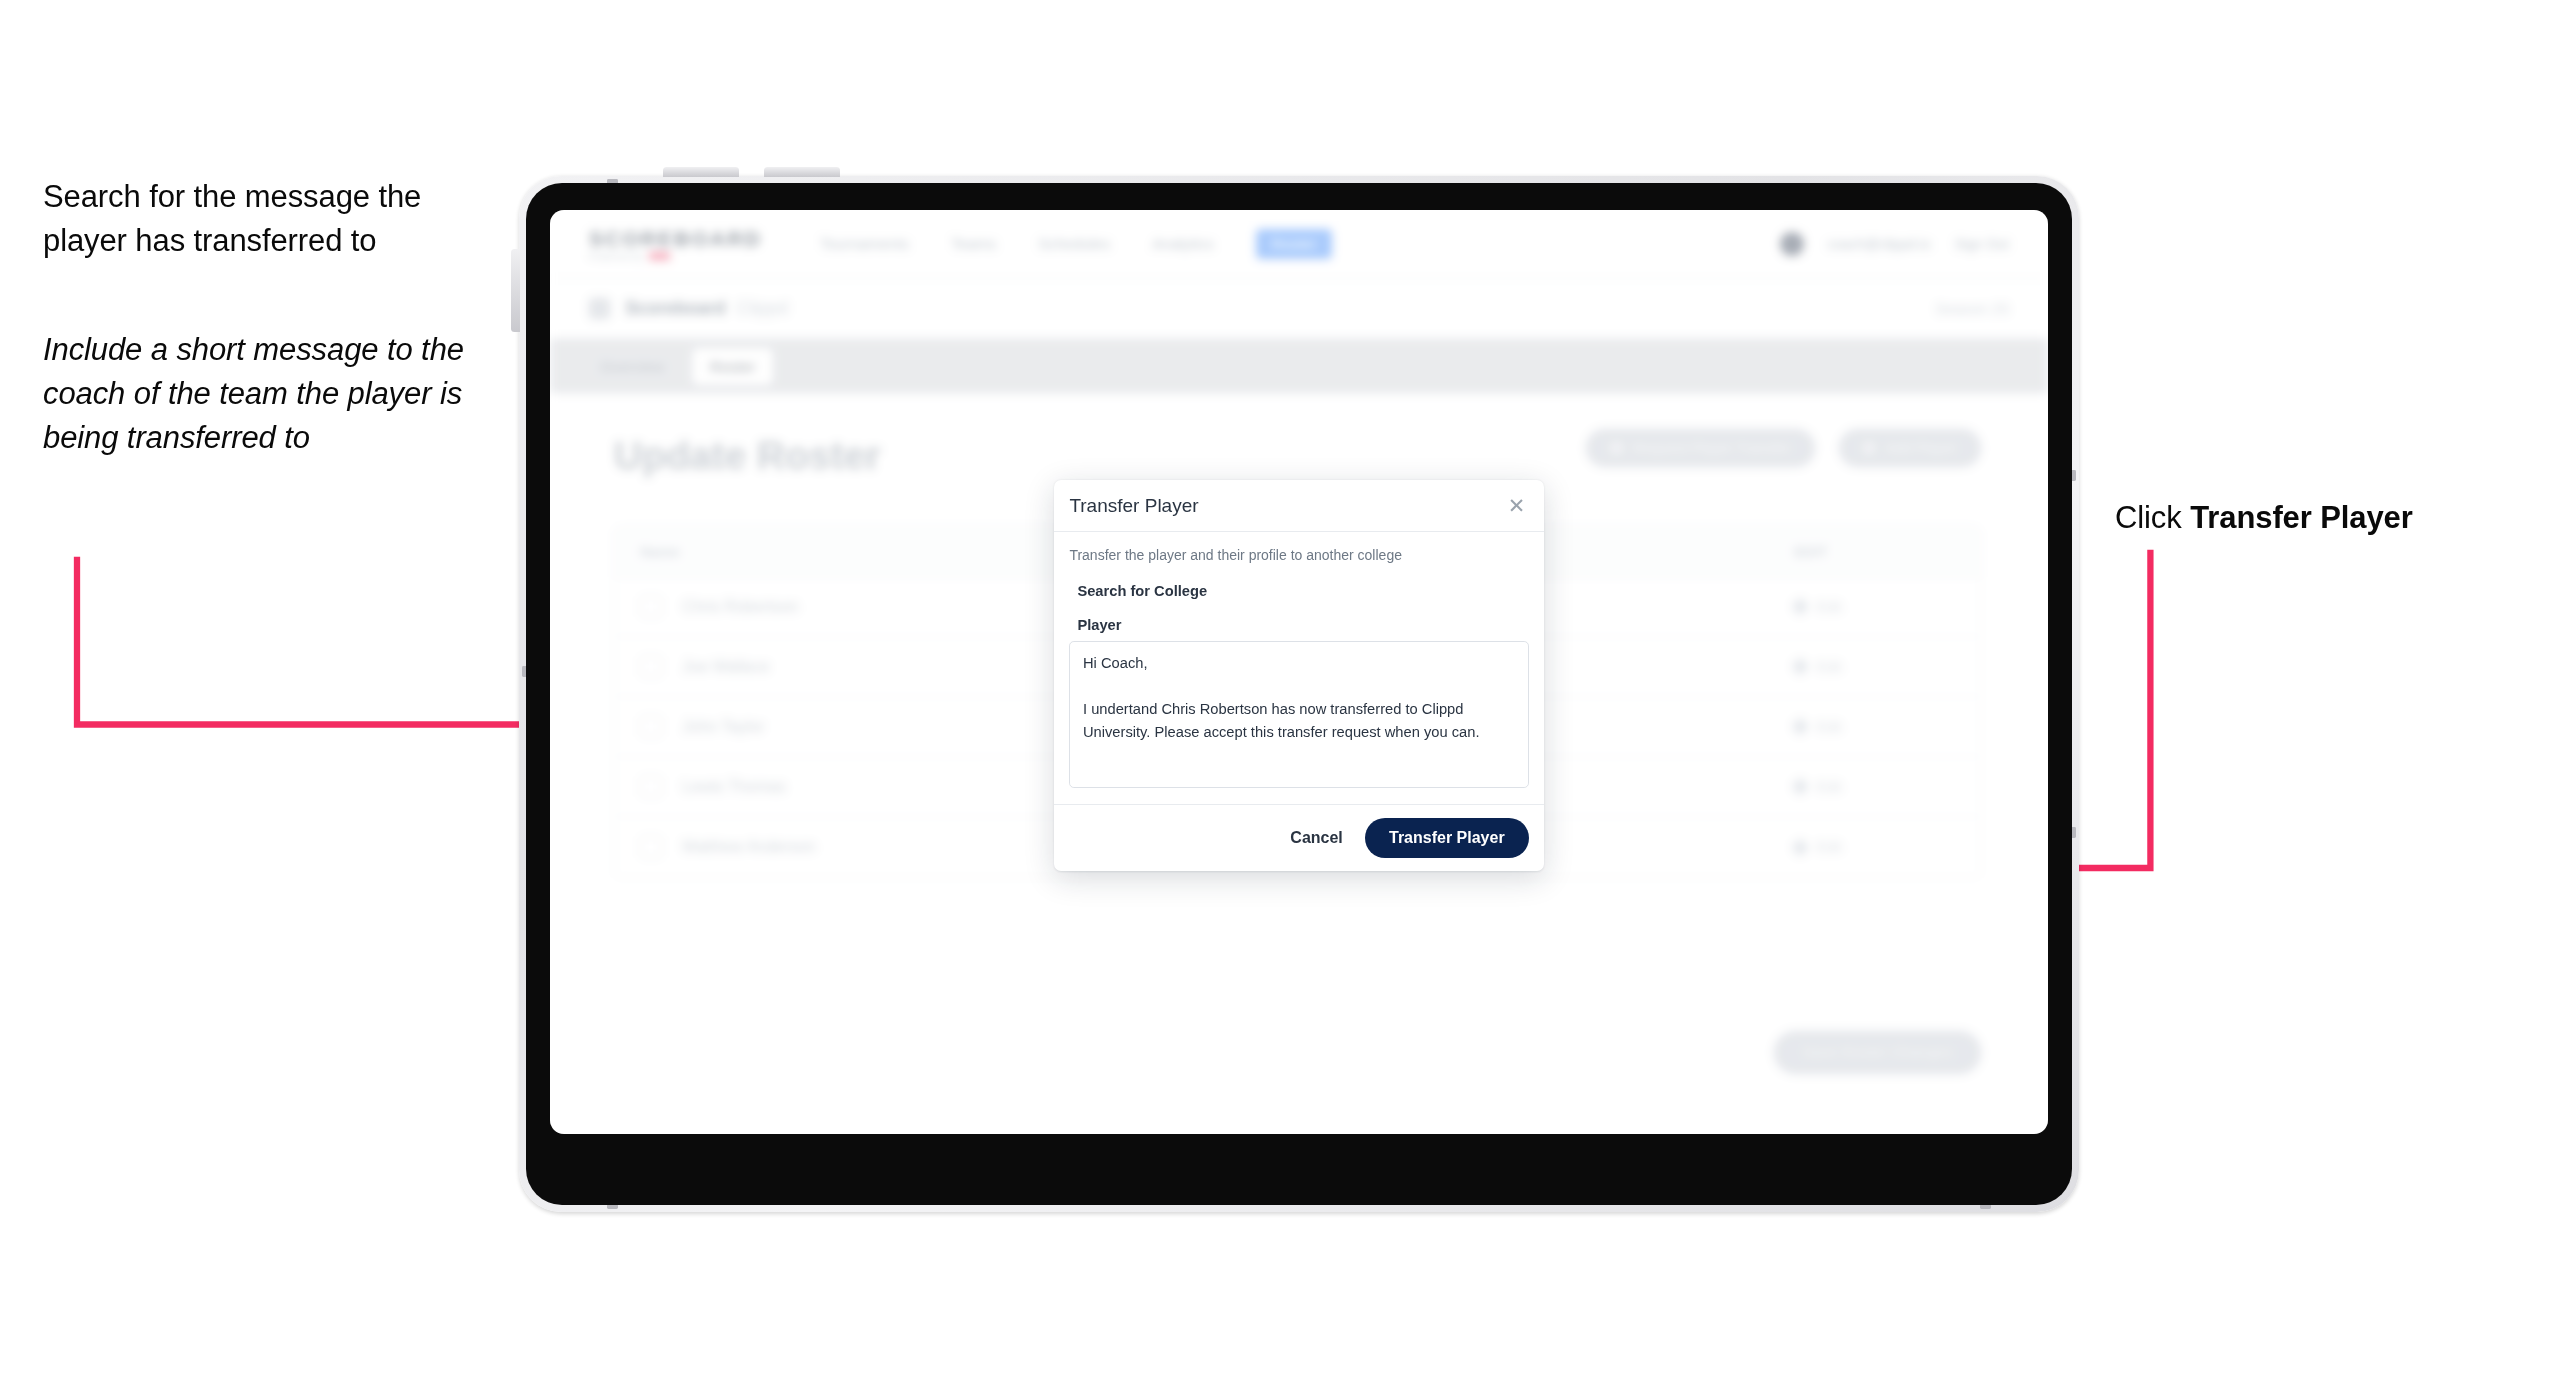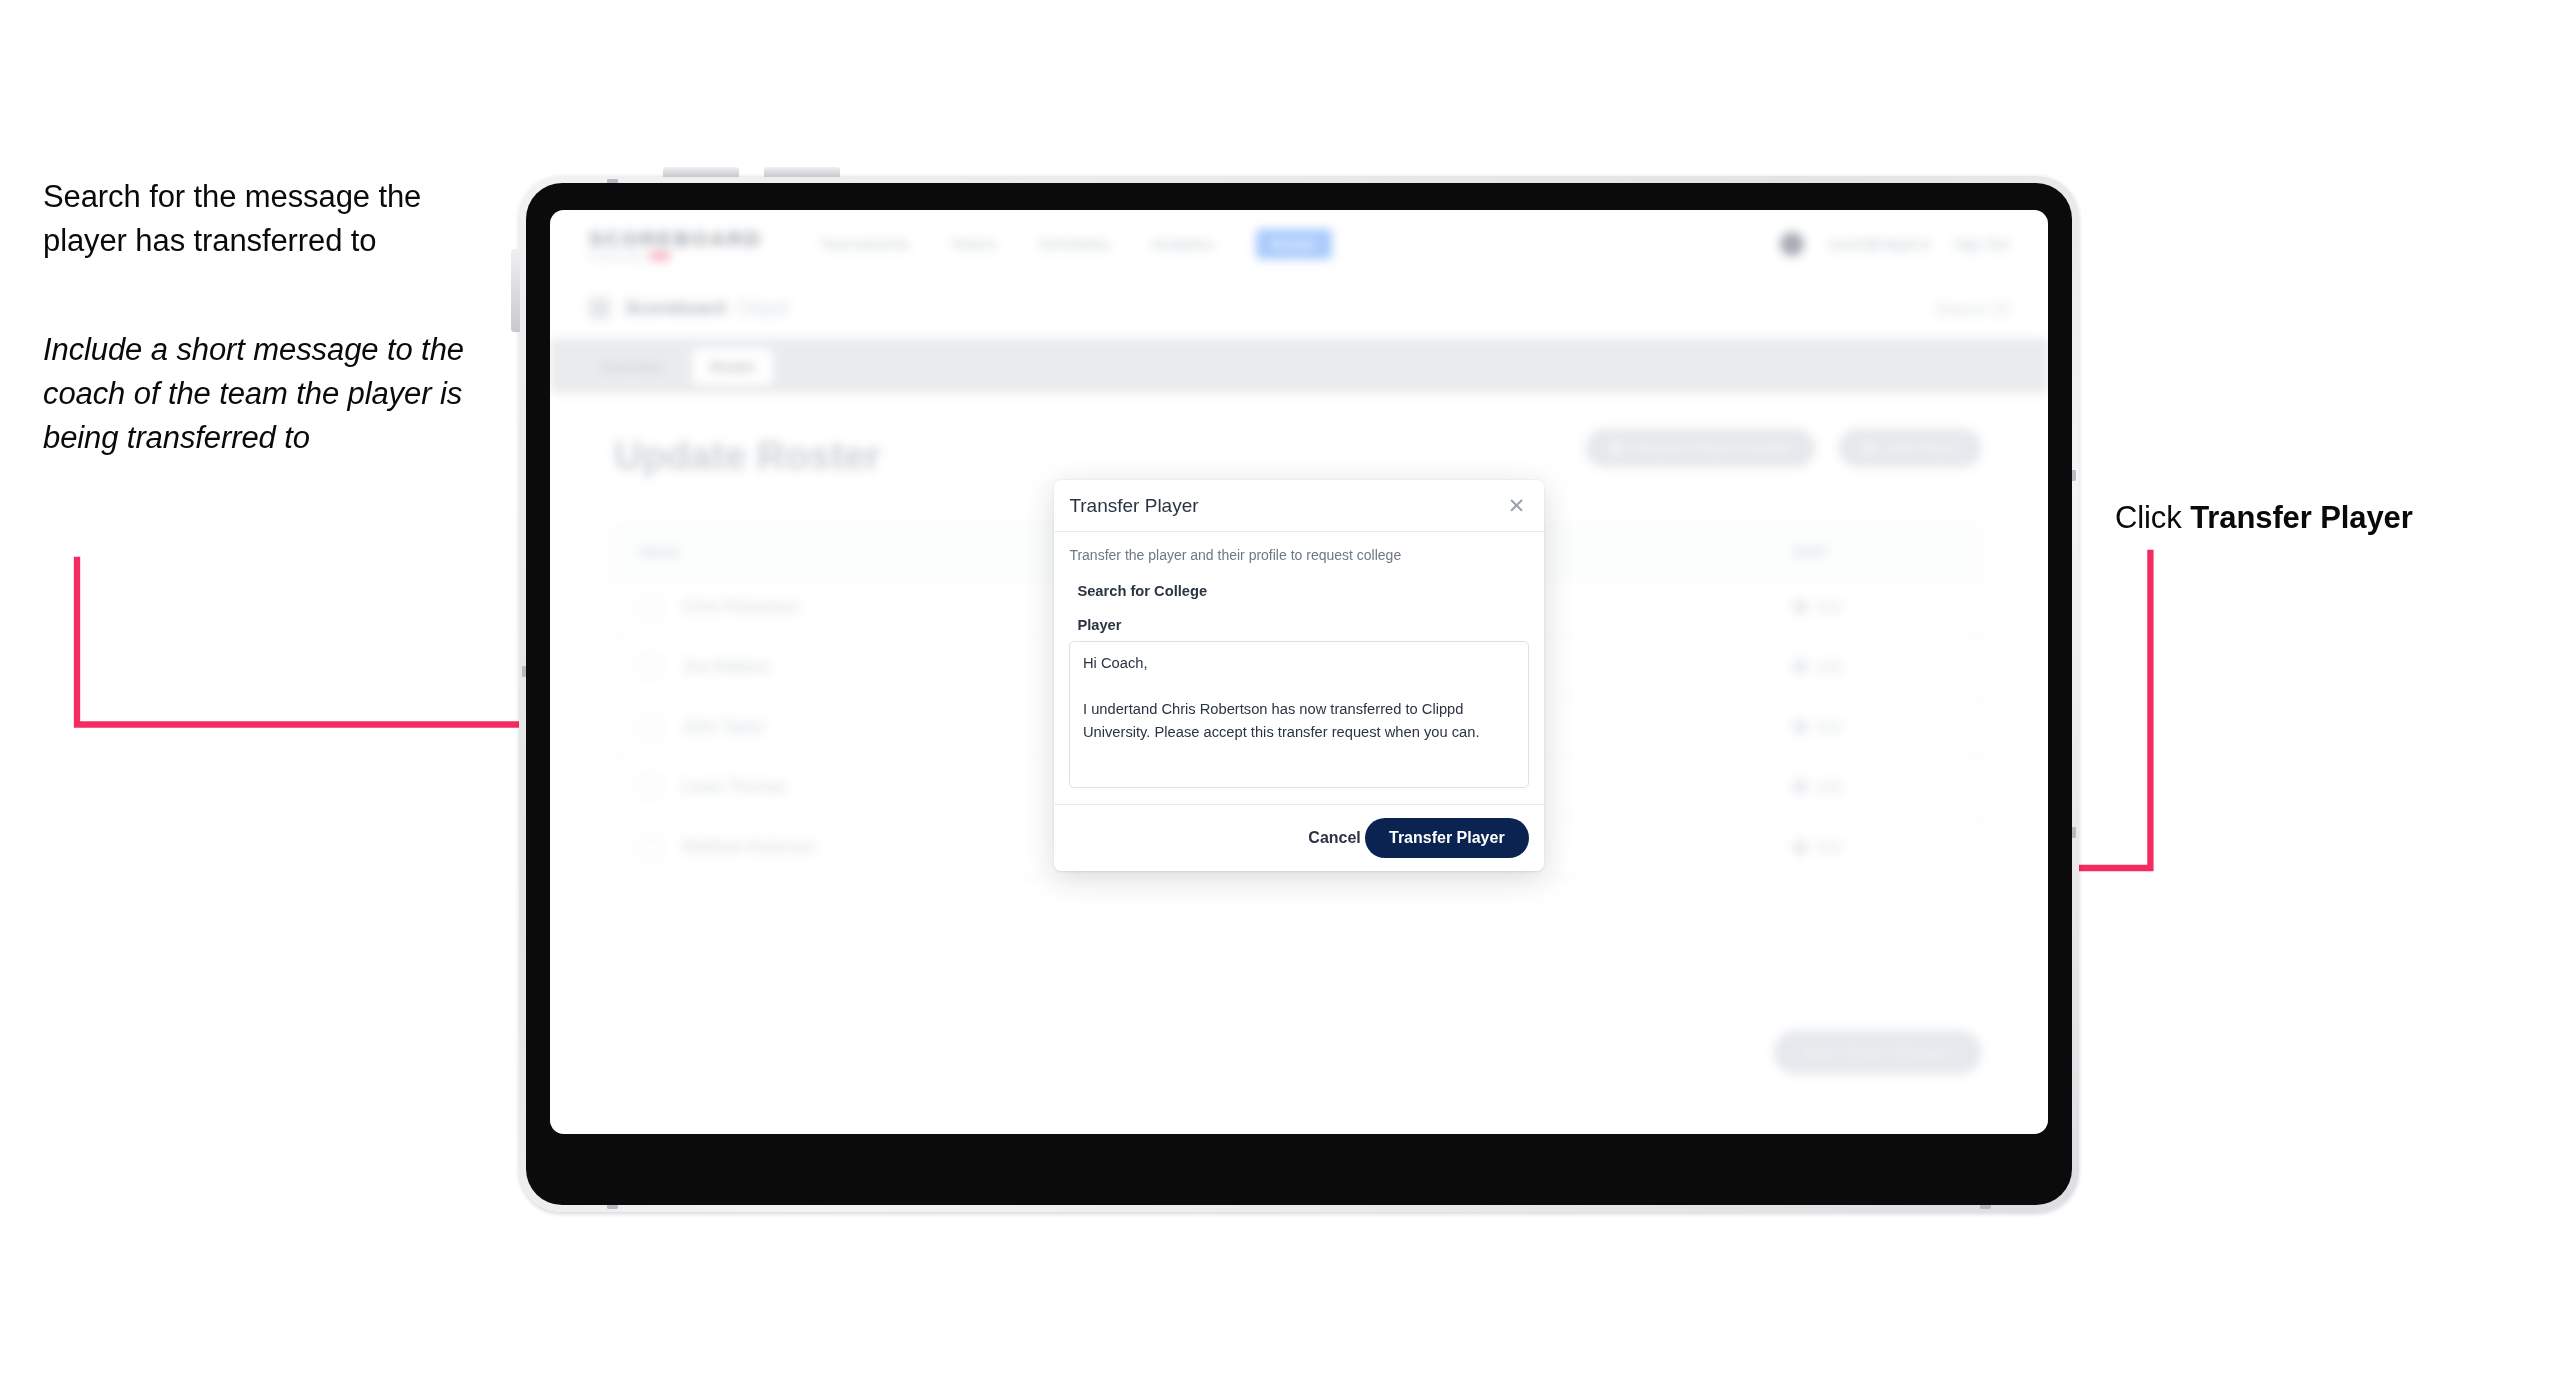--- a/index.html
+++ b/index.html
@@ -254,21 +254,21 @@
     color: #2a3442;
     padding: 9.8px 12.6px;
     font-family: "Liberation Sans", sans-serif;
     resize: none;
     outline: none;
     background: #ffffff;
   }
   #modal-footer {
     border-top: 0.7px solid #e8ebef;
     padding: 12.6px 15.4px;
-    display: flex; align-items: center; justify-content: flex-end; 
+    display: flex; align-items: center; justify-content: flex-end; gap: 18px;
   }
   #cancel-btn {
     background: none; border: none;
     font-size: 16px; font-weight: bold; color: #2a3442;
     font-family: "Liberation Sans", sans-serif;
     cursor: pointer; padding: 7px 4.2px;
   }
   #transfer-btn {
     background: #0a2350; border: none;
     color: #ffffff; font-size: 16px; font-weight: bold;
@@ -424,21 +424,21 @@
 
     <div id="modal-scrim"></div>
 
     <div id="modal">
       <div id="modal-header">
         <div id="modal-title">Transfer Player</div>
         <div id="modal-close">✕</div>
       </div>
 
       <div id="modal-body">
-        <div id="modal-desc">Transfer the player and their profile to request college</div>
+        <div id="modal-desc">Transfer the player and their profile to another college</div>
 
         <div class="field-label">Search for College</div>
 
         <div class="field-label" id="msg-label">Player</div>
         <textarea id="message-input" placeholder="Message" style="">Hi Coach,
 
 I undertand Chris Robertson has now transferred to Clippd University. Please accept this transfer request when you can.</textarea>
       </div>
 
       <div id="modal-footer">

